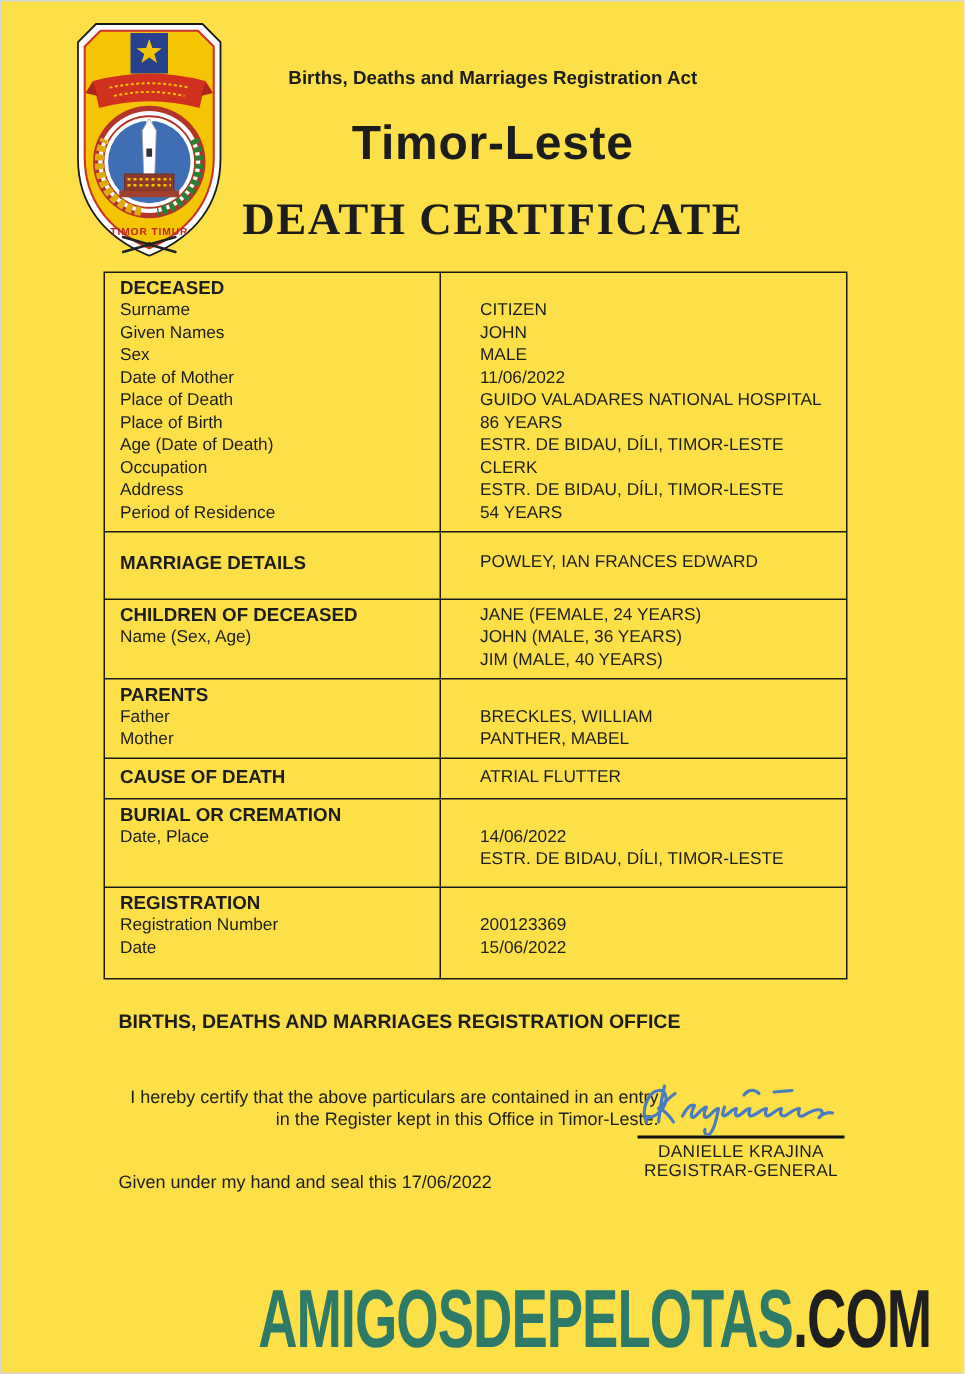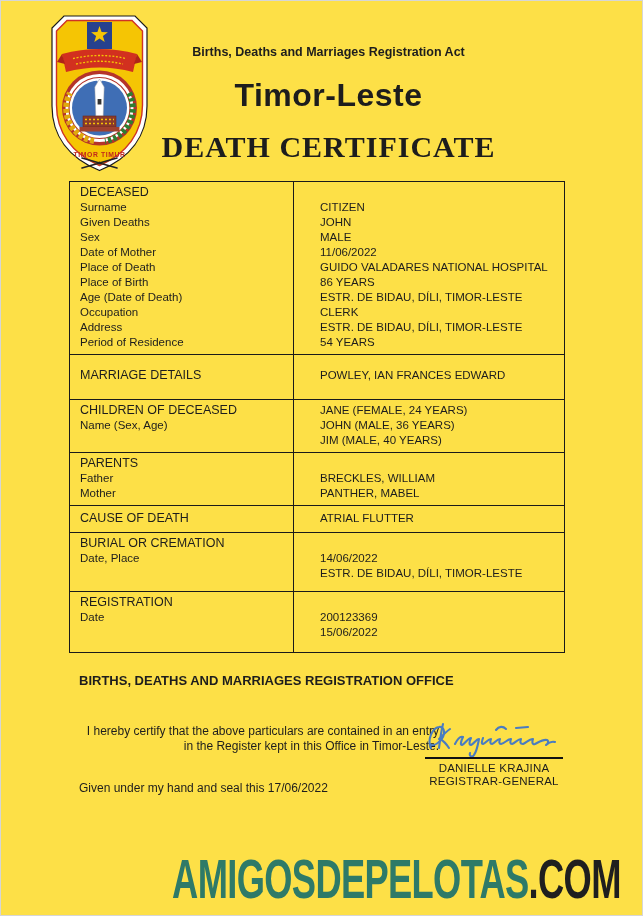--- a/index.html
+++ b/index.html
@@ -14,21 +14,21 @@
   .head-text{ position:absolute; left:85px; top:0; width:485px; text-align:center; }
   .act-title{ position:absolute; top:44px; left:0; right:0; font-size:12.5px; font-weight:bold; }
   .country{ position:absolute; top:76px; left:0; right:0; font-size:32px; font-weight:bold; letter-spacing:.5px; }
   .doc-title{ position:absolute; top:129px; left:0; right:0; font-family:"Liberation Serif", serif; font-size:30px; font-weight:bold; letter-spacing:1px; }
   
   .cert-table{ position:absolute; left:68px; top:180px; width:496px; border:1px solid #1a1a1a; }
   .sect{ display:grid; grid-template-columns:223px 1fr; border-top:1px solid #1a1a1a; }
   .sect:first-child{ border-top:none; }
   .cl,.cr{ padding:3px 8px 4px 10px; font-size:11.5px; line-height:15px; }
   .cr{ border-left:1px solid #1a1a1a; padding-left:26px; }
-  .hdr{ font-size:12.5px; font-weight:normal; line-height:15px; }
+  .hdr{ font-size:12.5px; font-weight:bold; line-height:15px; }
   .hdr-spacer{ height:15px; }
   .s-marriage .cl,.s-marriage .cr{ padding-top:13px; min-height:44px; }
   .s-children .cl,.s-children .cr{ min-height:48px; }
   .s-parents .cl,.s-parents .cr{ min-height:48px; }
   .s-cause .cl,.s-cause .cr{ padding-top:5px; min-height:26px; }
   .s-burial .cl,.s-burial .cr{ min-height:58px; }
   .s-registration .cl,.s-registration .cr{ min-height:60px; }
   
   .office-heading{ position:absolute; left:78px; top:672px; font-size:13px; font-weight:bold; }
   .certify{ position:absolute; left:78px; top:723px; width:360px; font-size:12px; line-height:15px;text-align:right; }
@@ -93,21 +93,21 @@
     <div class="country">Timor-Leste</div>
     <div class="doc-title">DEATH CERTIFICATE</div>
   </div>
 
   <div class="cert-table">
 
     <div class="sect s-deceased">
       <div class="cl">
         <div class="hdr">DECEASED</div>
         <div class="lbl">Surname</div>
-        <div class="lbl">Given Deaths</div>
+        <div class="lbl">Given Names</div>
         <div class="lbl">Sex</div>
         <div class="lbl">Date of Mother</div>
         <div class="lbl">Place of Death</div>
         <div class="lbl">Place of Birth</div>
         <div class="lbl">Age (Date of Death)</div>
         <div class="lbl">Occupation</div>
         <div class="lbl">Address</div>
         <div class="lbl">Period of Residence</div>
       </div>
       <div class="cr">
@@ -176,20 +176,21 @@
       <div class="cr">
         <div class="hdr-spacer"></div>
         <div class="val">14/06/2022</div>
         <div class="val">ESTR. DE BIDAU, DÍLI, TIMOR-LESTE</div>
       </div>
     </div>
 
     <div class="sect s-registration">
       <div class="cl">
         <div class="hdr">REGISTRATION</div>
+        <div class="lbl">Registration Number</div>
         <div class="lbl">Date</div>
       </div>
       <div class="cr">
         <div class="hdr-spacer"></div>
         <div class="val">200123369</div>
         <div class="val">15/06/2022</div>
       </div>
     </div>
 
   </div>

